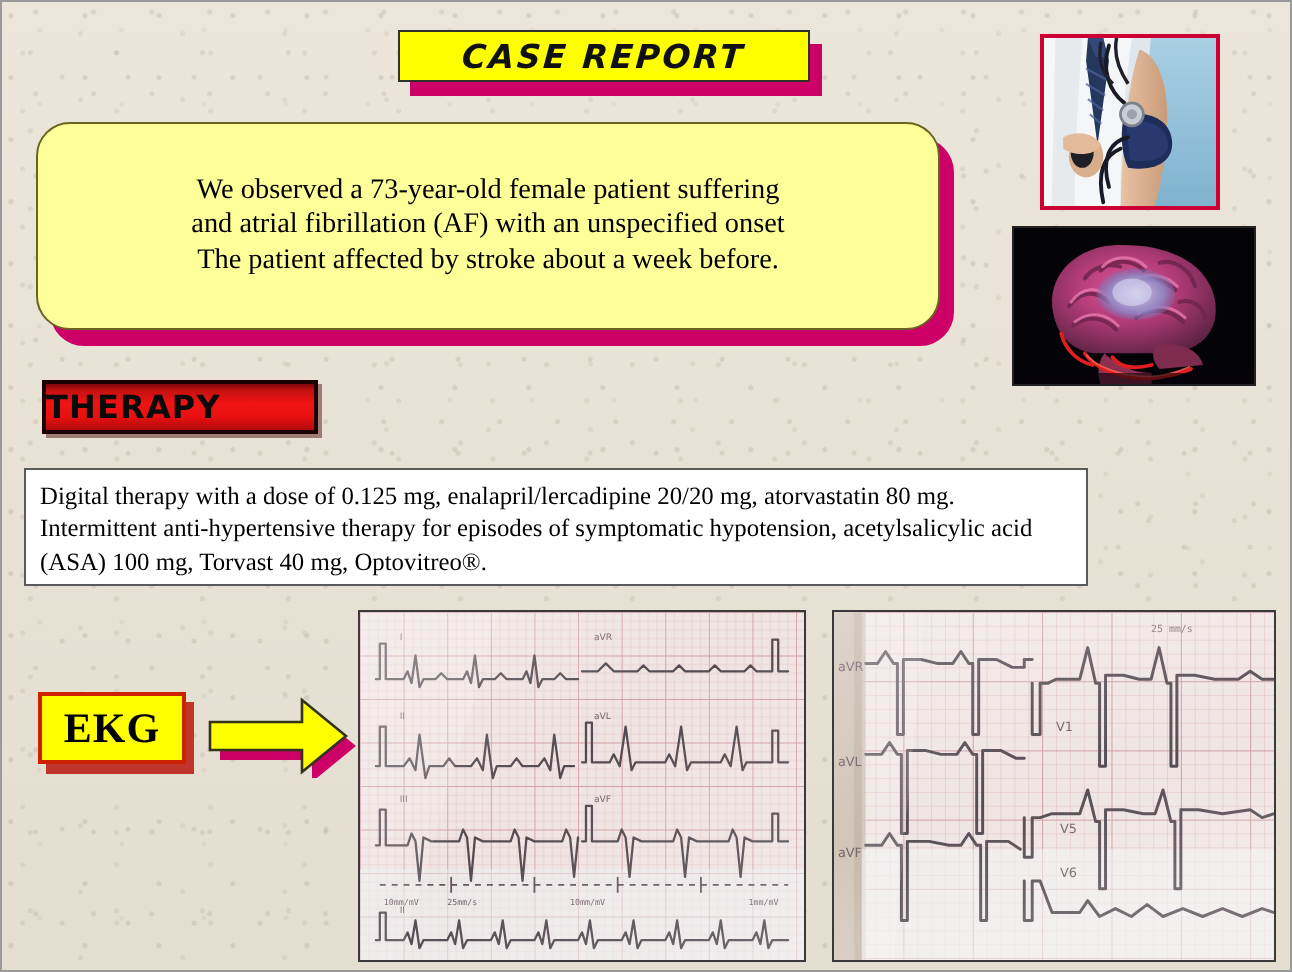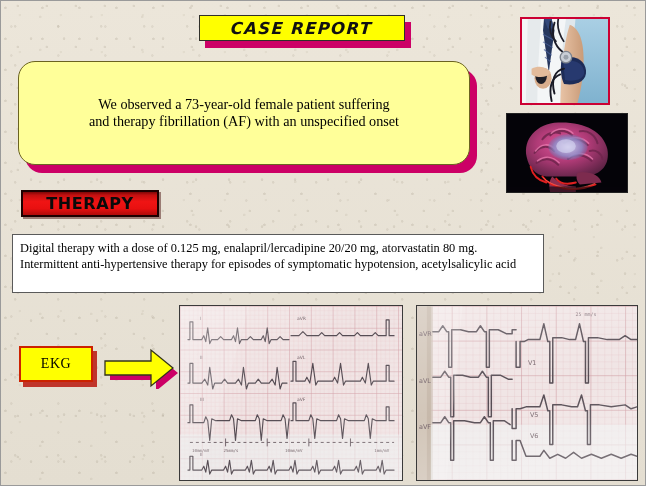--- a/index.html
+++ b/index.html
@@ -54,21 +54,21 @@
     font-family:"Liberation Serif",serif;font-size:14.2px;color:#000;
     line-height:17.3px;text-align:center;white-space:nowrap;
   }
 
   
   #therapy-wrap{position:absolute;left:20px;top:189px;width:142px;height:30px;}
   #therapy-box{
     position:absolute;left:0;top:0;width:138px;height:27px;box-sizing:border-box;
     border:2px solid #1d0000;
     background:linear-gradient(to bottom,#7e0707 0%,#c41010 14%,#f01414 42%,#e81010 72%,#b00b0b 100%);
-    display:flex;align-items:center;justify-content:center;
+    display:flex;align-items:center;justify-content:flex-start;
     box-shadow:2px 2px 0 rgba(60,0,0,.45);
   }
   #therapy-box span{
     font-family:"DejaVu Sans",sans-serif;font-weight:bold;font-size:16px;
     color:#0a0a0a;letter-spacing:.6px;
   }
 
   
   #tx-panel{
     position:absolute;left:11px;top:233px;width:532px;height:59px;box-sizing:border-box;
@@ -81,21 +81,21 @@
   #tx-panel p.l1,#tx-panel p.l3{text-align:left;}
 
   
   #ekg-wrap{position:absolute;left:18px;top:345px;width:80px;height:42px;}
   #ekg-shadow{position:absolute;left:4px;top:5px;width:74px;height:36px;background:#c0352b;}
   #ekg-box{
     position:absolute;left:0;top:0;width:74px;height:36px;box-sizing:border-box;
     background:#ffff00;border:2px solid #cc2200;
     display:flex;align-items:center;justify-content:center;
   }
-  #ekg-box span{font-family:"Liberation Serif",serif;font-size:14px;color:#000;letter-spacing:.5px;}
+  #ekg-box span{font-family:"Liberation Serif",serif;font-size:21px;color:#000;letter-spacing:.5px;font-weight:bold;}
 
   
   #arrow{position:absolute;left:98px;top:340px;width:80px;height:48px;}
   #arrow svg{display:block;}
 
   
   #bp-photo{
     position:absolute;left:519px;top:16px;width:90px;height:88px;
     border:2px solid #cc0033;box-sizing:border-box;overflow:hidden;background:#cdd6dd;
   }
@@ -234,33 +234,35 @@
       </g>
 
       <path d="M0 74 H122 V80 H0 Z" fill="#07040a" opacity=".6"></path>
     </svg>
   </div>
 
   <div id="case-wrap">
     <div id="case-shadow"></div>
     <div id="case-box">
       <div class="line">We observed a 73-year-old female patient suffering</div>
-      <div class="line">and therapy fibrillation (AF) with an unspecified onset</div>
+      <div class="line">and atrial fibrillation (AF) with an unspecified onset</div>
+      <div class="line">The patient affected by stroke about a week before.</div>
     </div>
   </div>
 
   <div id="therapy-wrap">
     <div id="therapy-box">
       <span>THERAPY</span>
     </div>
   </div>
 
   <div id="tx-panel">
     <p class="l1">Digital therapy with a dose of 0.125 mg, enalapril/lercadipine  20/20 mg, atorvastatin 80 mg.</p>
     <p class="l2">Intermittent anti-hypertensive therapy for episodes of symptomatic hypotension, acetylsalicylic acid</p>
+    <p class="l3">(ASA) 100 mg, Torvast 40 mg, Optovitreo®.</p>
   </div>
 
   <div id="ekg-wrap">
     <div id="ekg-shadow"></div>
     <div id="ekg-box">
       <span>EKG</span>
     </div>
   </div>
 
   <div id="arrow">

